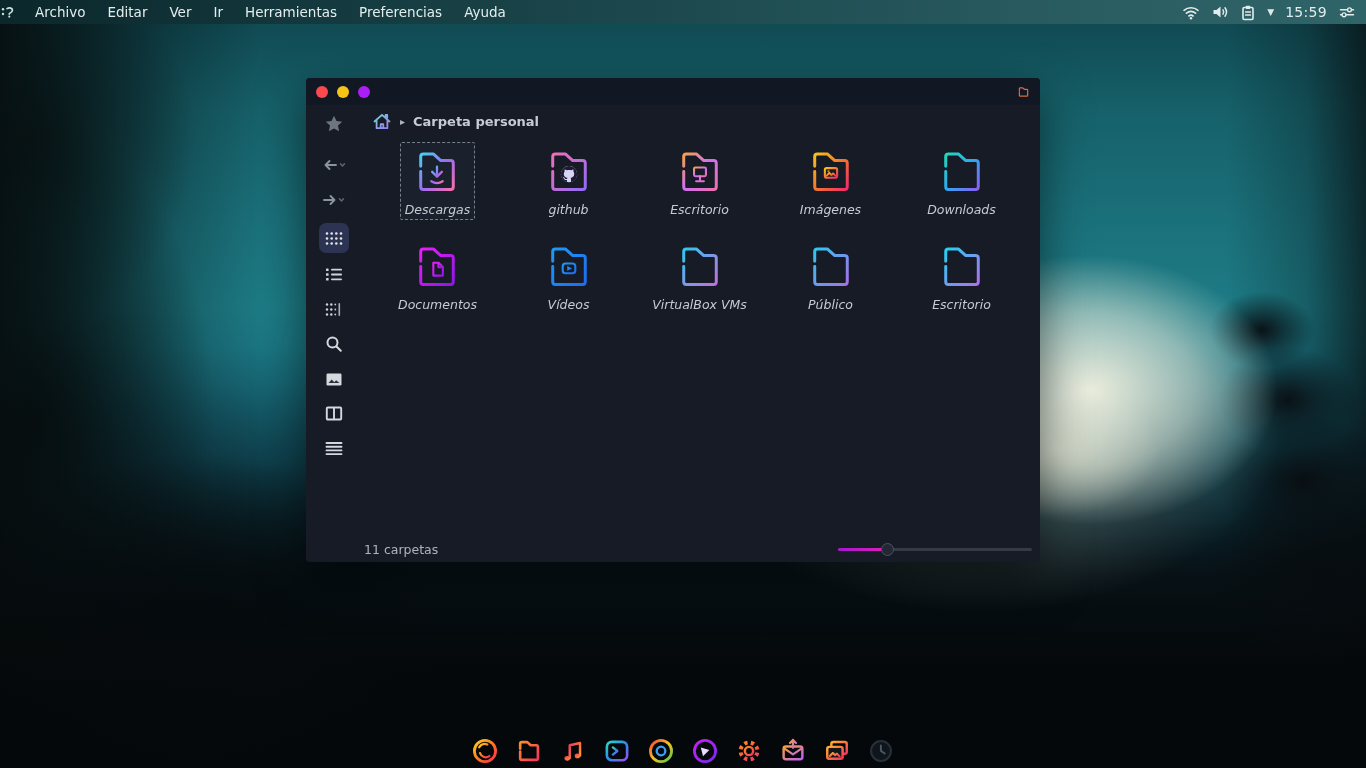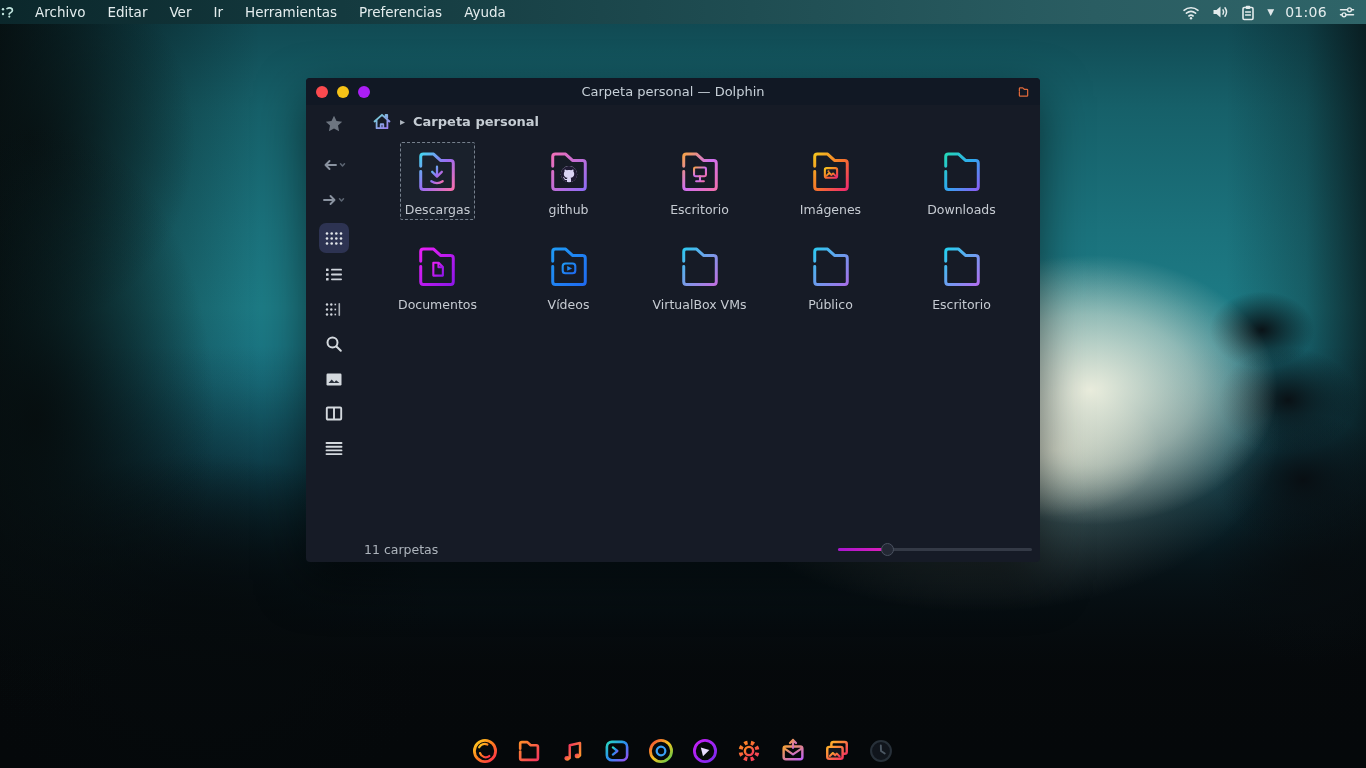--- a/index.html
+++ b/index.html
@@ -58,21 +58,21 @@
 
   .main { flex:1; position:relative; }
   .toolbar { height:32px; display:flex; align-items:center; padding-left:10px; gap:8px; }
   .crumb-caret { color:#aeb6bf; font-size:10px; }
   .crumb-text { color:#c5ccd3; font-size:13px; font-weight:bold; }
 
   .folder-grid { display:grid; grid-template-columns:repeat(5,131px); grid-auto-rows:95px;
     padding-left:10px; margin-top:5px; }
   .folder-cell { display:flex; align-items:flex-start; justify-content:center; }
   .sel-wrap { display:flex; flex-direction:column; align-items:center;
-    border:1px dashed transparent; border-radius:2px; padding:1px 4px 2px 4px; }
+    border:1px dashed transparent; border-radius:2px; padding:1px 4px 2px 4px;font-style:italic; }
   .folder-cell.selected .sel-wrap { border-color:#76808d; background:rgba(110,130,160,0.06); }
   .folder-label { font-size:12.5px; color:#c6cbd2; margin-top:2px; white-space:nowrap; }
 
   .statusbar { position:absolute; bottom:0; left:0; right:0; height:26px;
     display:flex; align-items:center; padding:0 8px 0 2px; font-size:12.5px; color:#adb4bc; }
   .zoom-slider { margin-left:auto; width:194px; height:16px; position:relative; display:flex; align-items:center; }
   .slider-track { position:absolute; left:0; right:0; height:3px; background:#343a46; border-radius:2px; }
   .slider-fill { position:absolute; left:0; height:3px; border-radius:2px;
     background:linear-gradient(90deg,#a816d0,#e01fb8); }
   .slider-handle { position:absolute; width:13px; height:13px; border-radius:50%;
@@ -122,39 +122,38 @@
       </svg>
     </span>
     <span class="tray-icon">
       <svg width="16" height="17" viewBox="0 0 16 17">
         <rect x="3" y="3.5" width="10" height="12" rx="1.2" stroke="#e3ebec" stroke-width="1.6" fill="none"></rect>
         <rect x="5.8" y="1.8" width="4.4" height="3.2" rx="0.8" fill="#e3ebec"></rect>
         <path d="M5.5 8h5M5.5 11h5" stroke="#e3ebec" stroke-width="1.3" stroke-linecap="round"></path>
       </svg>
     </span>
     <span class="tray-caret">▼</span>
-    <span class="tray-clock">01:06</span>
+    <span class="tray-clock">15:59</span>
     <span class="tray-icon">
       <svg width="18" height="16" viewBox="0 0 18 16">
         <path d="M2.5 5.8h13M2.5 10.8h13" stroke="#e3ebec" stroke-width="1.5" stroke-linecap="round"></path>
         <circle cx="11.5" cy="5.8" r="1.9" fill="#2a5d62" stroke="#e3ebec" stroke-width="1.4"></circle>
         <circle cx="6" cy="10.8" r="1.9" fill="#2a5d62" stroke="#e3ebec" stroke-width="1.4"></circle>
       </svg>
     </span>
   </div>
 </div>
 
 <div class="window">
   <div class="titlebar">
     <span class="tl-dots">
         <span class="tl-dot" style="background: rgb(251, 74, 79);"></span>
         <span class="tl-dot" style="background: rgb(246, 195, 23);"></span>
         <span class="tl-dot" style="background: rgb(171, 30, 245);"></span>
       </span>
-    <span class="win-title">Carpeta personal — Dolphin</span>
     <span class="win-icon">
       <svg width="15" height="14" viewBox="0 0 32 32">
         <path d="M6.6 13.5V8.2q0-1.7 1.7-1.7h5.9l3.6 3.3h6q1.7 0 1.7 1.7v12.3q0 1.7-1.7 1.7H8.3q-1.7 0-1.7-1.7V16.5" fill="none" stroke="#e0693a" stroke-width="2.8" stroke-linecap="round" stroke-linejoin="round"></path>
       </svg>
     </span>
   </div>
 
   <div class="content">
     <div class="sidebar">
       <div class="side-btn" style="margin-top:0;">

